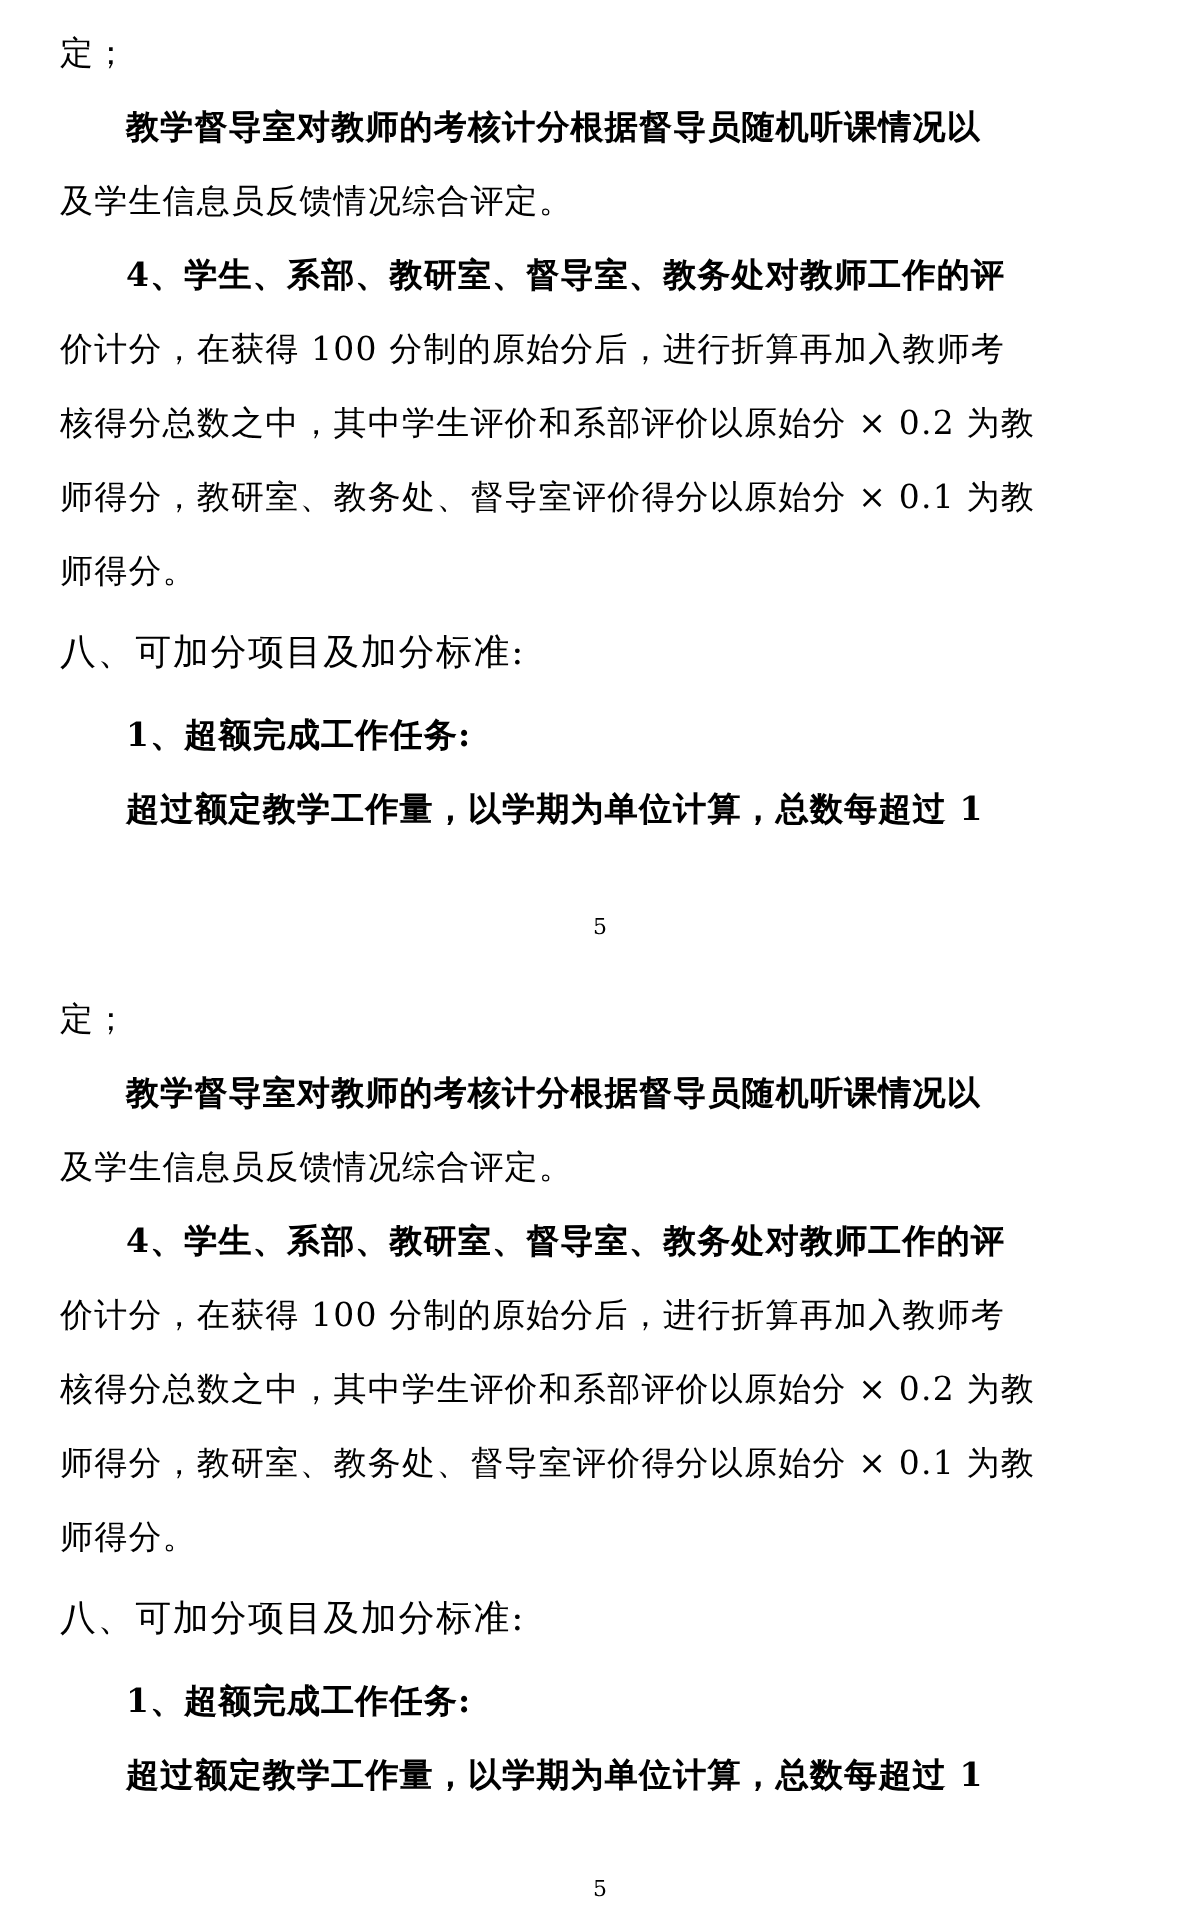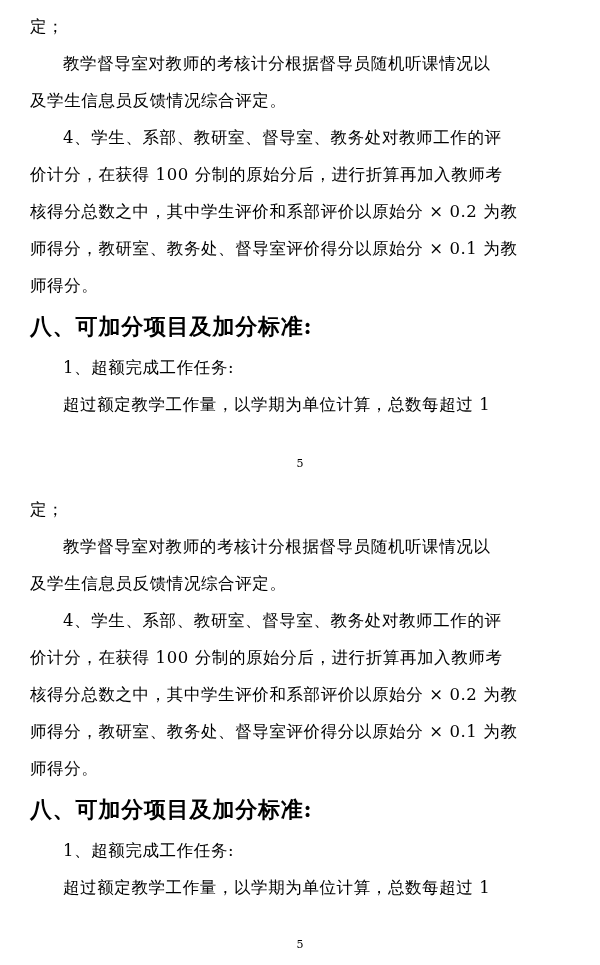--- a/index.html
+++ b/index.html
@@ -25,24 +25,25 @@
 
   .line {
     font-size: 16.5px;
     line-height: 37px;
     letter-spacing: 0.6px;
     white-space: pre;
     text-align: left;
   }
   .indent {
     text-indent: 33px;
+    font-weight: bold;
   }
   .heading {
-    font-size: 22px;
-    font-weight: bold;
+    font-size: 18px;
+    font-weight: normal;
     line-height: 45px;
     letter-spacing: 0.8px;
     white-space: pre;
   }
   .folio {
     text-align: center;
     font-size: 11px;
     line-height: 14px;
     color: #000;
   }

